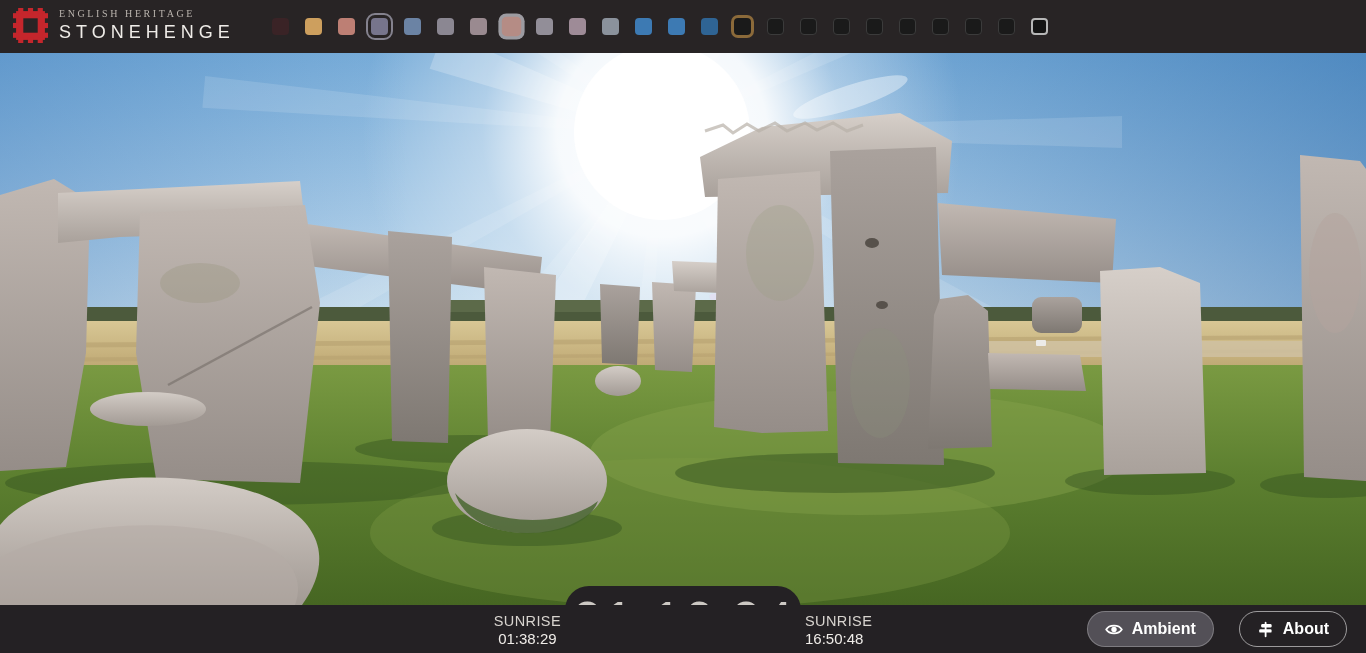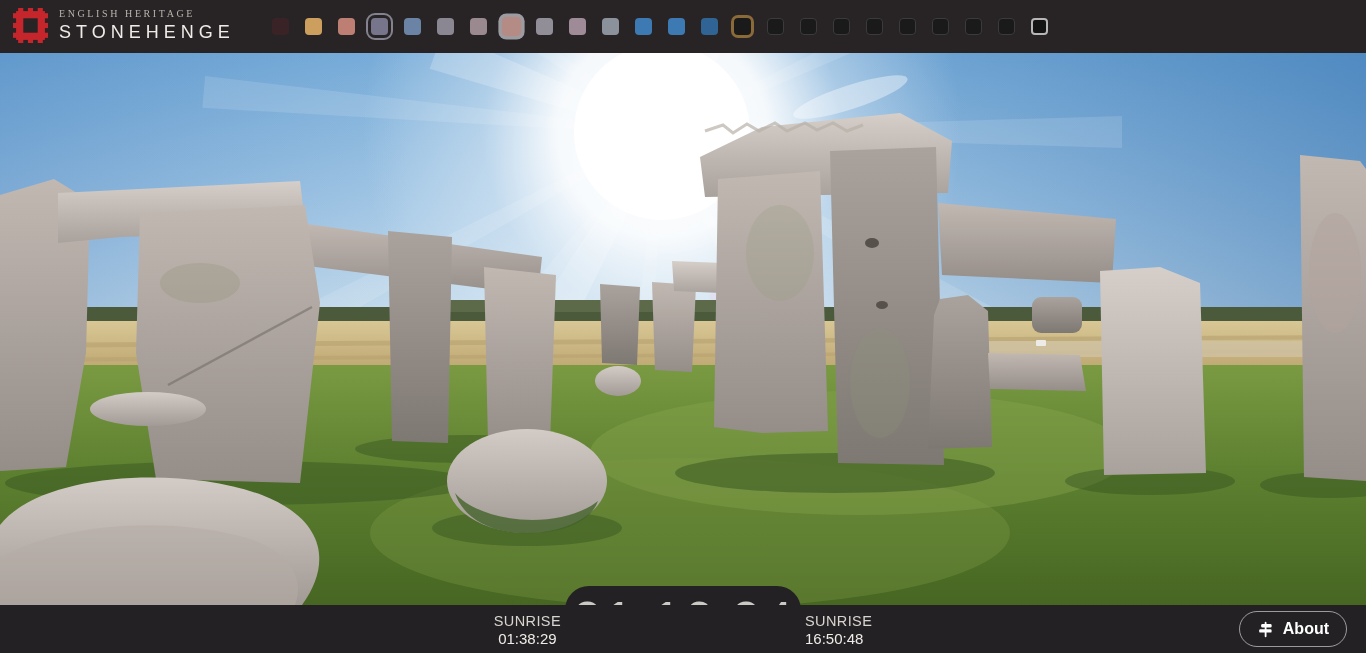--- a/index.html
+++ b/index.html
@@ -261,20 +261,27 @@
   <div class="sun-block sunrise">
     <div class="sun-label">SUNRISE</div>
     <div class="sun-time">01:38:29</div>
   </div>
   <div class="sun-block sunset">
     <div class="sun-label">SUNRISE</div>
     <div class="sun-time">16:50:48</div>
   </div>
 
   <div class="btn-group right">
+    <button class="pill filled">
+      <svg width="18" height="17" viewBox="0 0 18 17">
+        <path d="M1.2,8.5 C4.2,3.4 13.8,3.4 16.8,8.5 C13.8,13.6 4.2,13.6 1.2,8.5 Z" fill="none" stroke="#fff" stroke-width="1.7"></path>
+        <circle cx="9" cy="8.5" r="2.7" fill="#fff"></circle>
+      </svg>
+      <span>Ambient</span>
+    </button>
     <button class="pill">
       <svg width="17" height="17" viewBox="0 0 17 17">
         <rect x="7.7" y="0.8" width="1.8" height="15.4" rx=".9" fill="#fff"></rect>
         <rect x="4.2" y="3.1" width="10.4" height="3.3" rx="1.2" fill="#fff"></rect>
         <rect x="2.2" y="8.3" width="12.4" height="3.3" rx="1.2" fill="#fff"></rect>
       </svg>
       <span>About</span>
     </button>
   </div>
 

